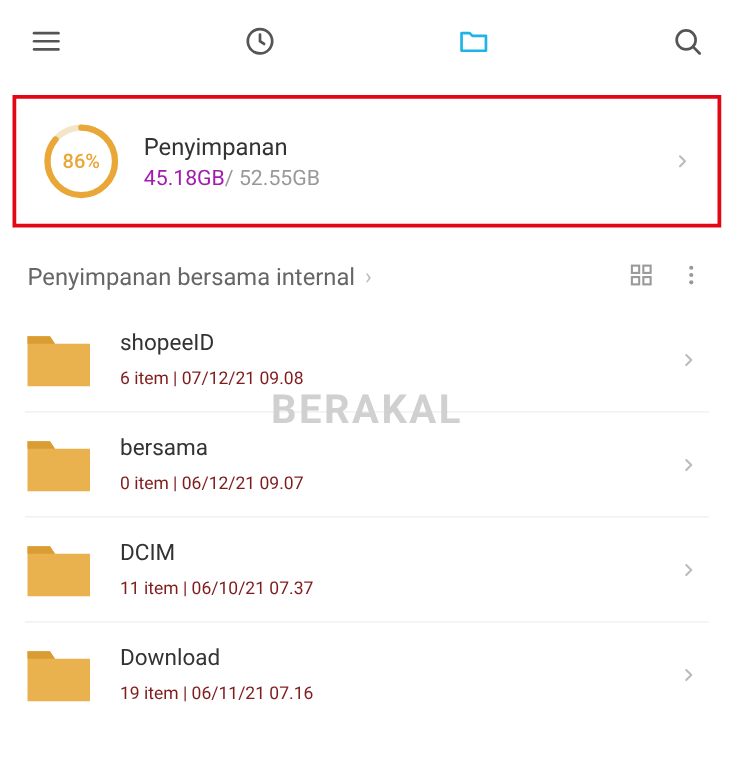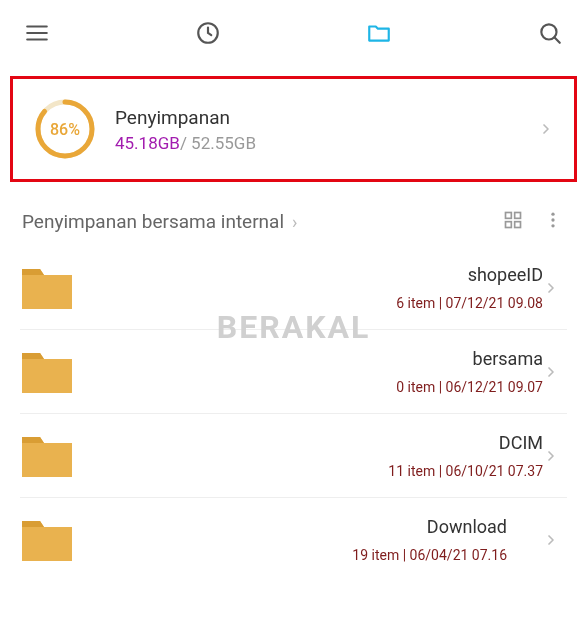--- a/index.html
+++ b/index.html
@@ -89,32 +89,30 @@
       margin-left: 8px;
       font-size: 18px;
       color: #bbb;
     }
     .view-toggle, .more-menu {
       margin-left: 20px;
       cursor: pointer;
     }
     .file-list {
       padding: 0 20px;
-      text-align: right;
     }
     .file-item {
       display: flex;
       align-items: center;
       padding: 18px 8px 18px 0;
       border-bottom: 1px solid #eee;
       cursor: pointer;
     }
     .file-item:last-child {
       border-bottom: none;
-      gap: 36px;
     }
     .folder-icon {
       width: 54px;
       height: 46px;
       margin-right: 22px;
       flex-shrink: 0;
       position: relative;
     }
     .folder-svg {
       width: 100%;
@@ -273,20 +271,20 @@
 
   <div class="file-item">
     <div class="folder-icon">
       <svg class="folder-svg" viewBox="0 0 54 46">
           <path d="M2 4 L20 4 L24 10 L52 10 L52 44 L2 44 Z" fill="#e9b24f"></path>
           <path d="M2 4 L20 4 L24 10 L2 10 Z" fill="#d99d34"></path>
         </svg>
     </div>
     <div class="file-details">
       <div class="file-name">Download</div>
-      <div class="file-meta">19 item  |  06/04/21 07.16</div>
+      <div class="file-meta">19 item  |  06/11/21 07.16</div>
     </div>
     <svg class="chevron-right" width="16" height="16" viewBox="0 0 24 24" fill="none" stroke="#bbb" stroke-width="2.5" stroke-linecap="round" stroke-linejoin="round">
         <polyline points="9 18 15 12 9 6"></polyline>
       </svg>
   </div>
 
 </div>
 
 </body></html>

